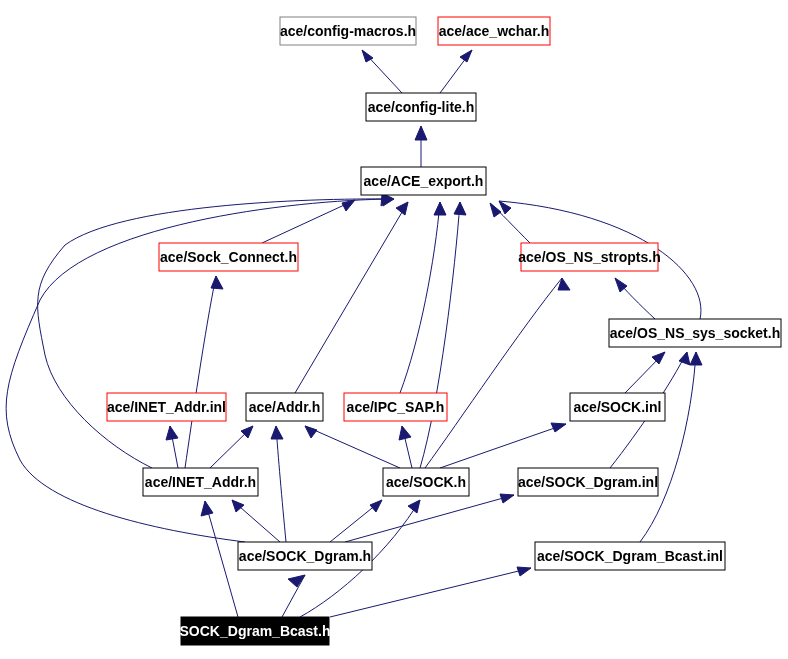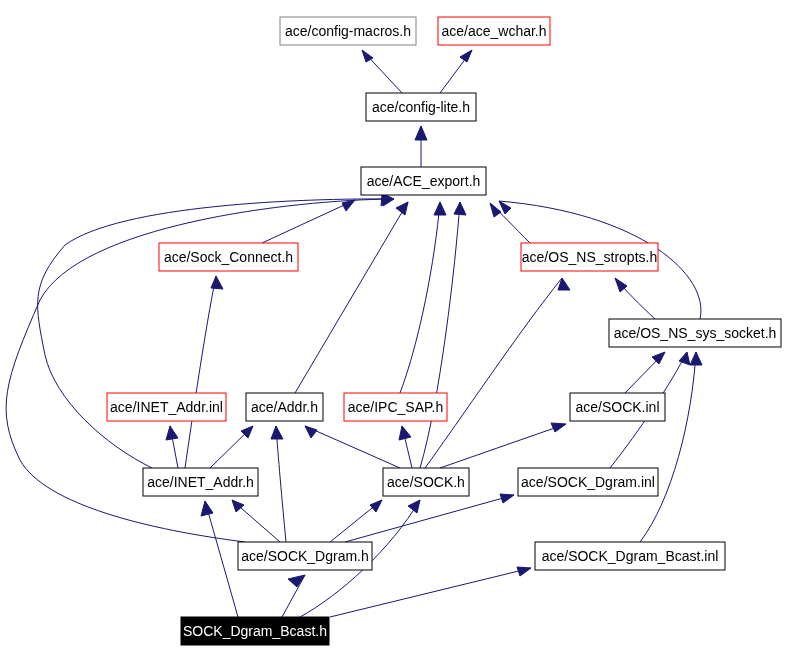--- a/index.html
+++ b/index.html
@@ -10,20 +10,21 @@
   body {
     width: 788px;
     height: 659px;
     font-family: "Liberation Sans", sans-serif;
     overflow: hidden;
   }
   #graph-root {
     position: relative;
     width: 788px;
     height: 659px;
+    font-weight: bold;
   }
   svg#dep-graph {
     display: block;
     width: 788px;
     height: 659px;
   }
   .node-box {
     fill: #ffffff;
     stroke: #000000;
     stroke-width: 1;

